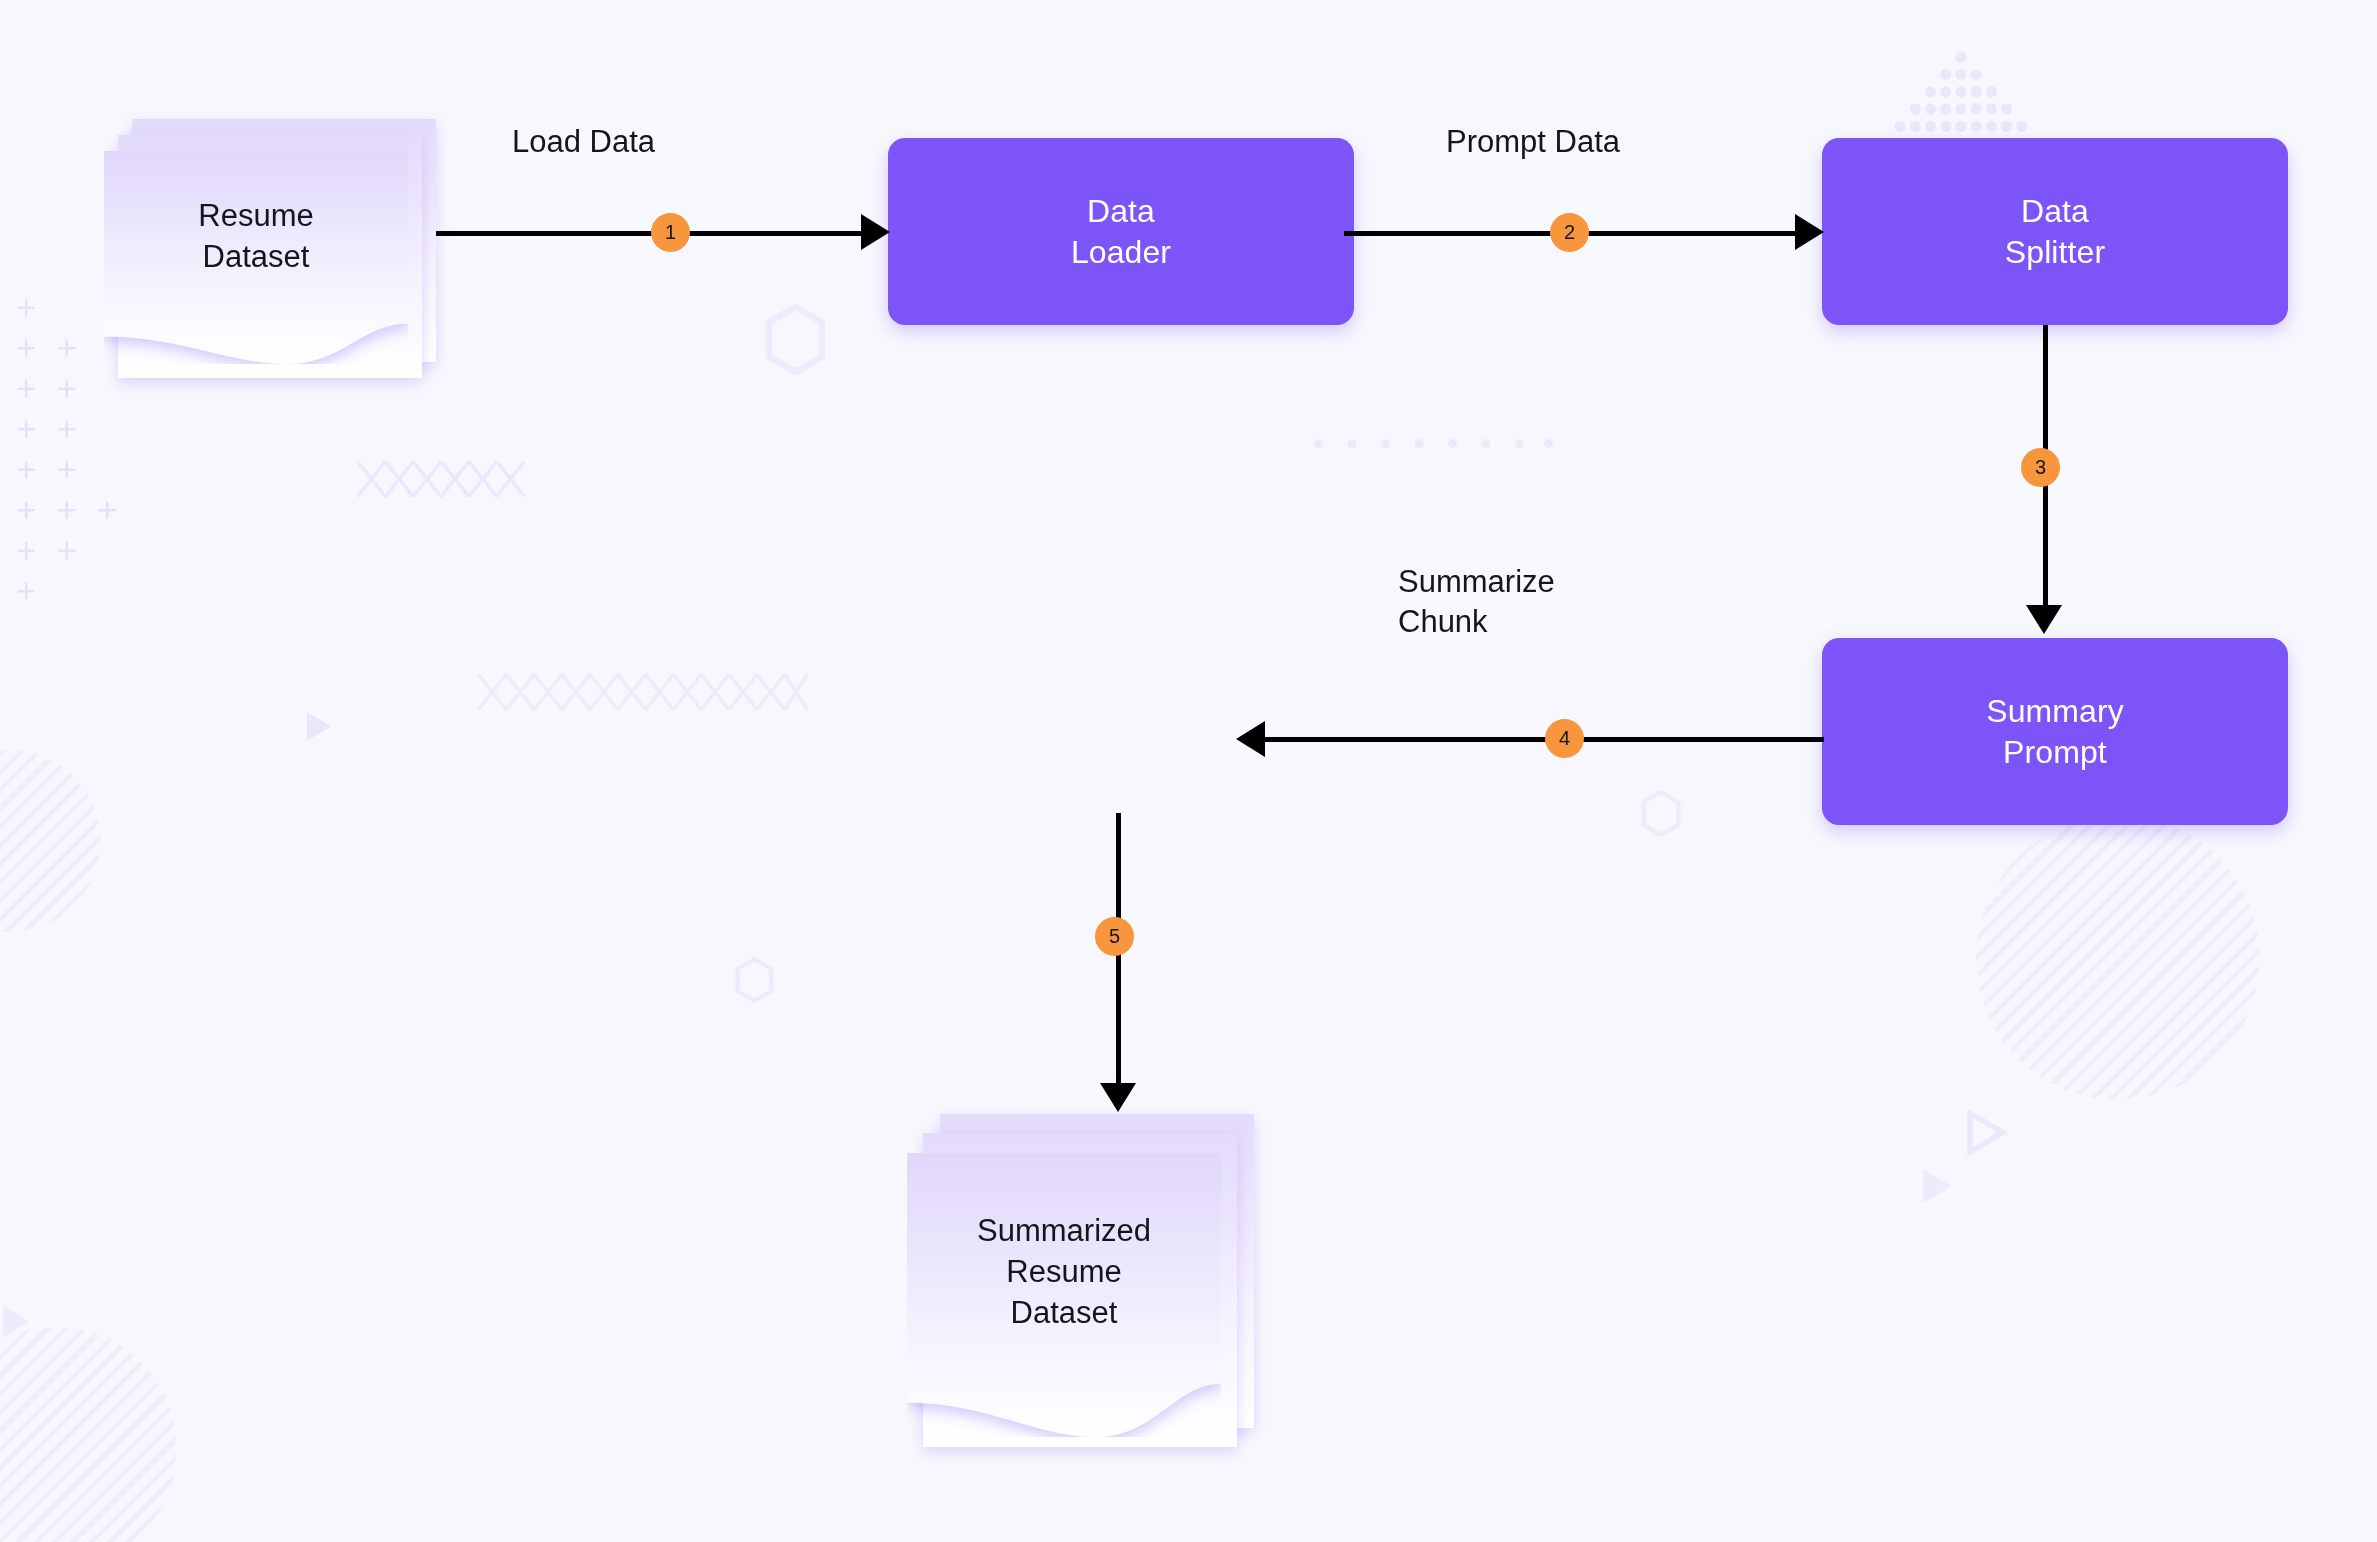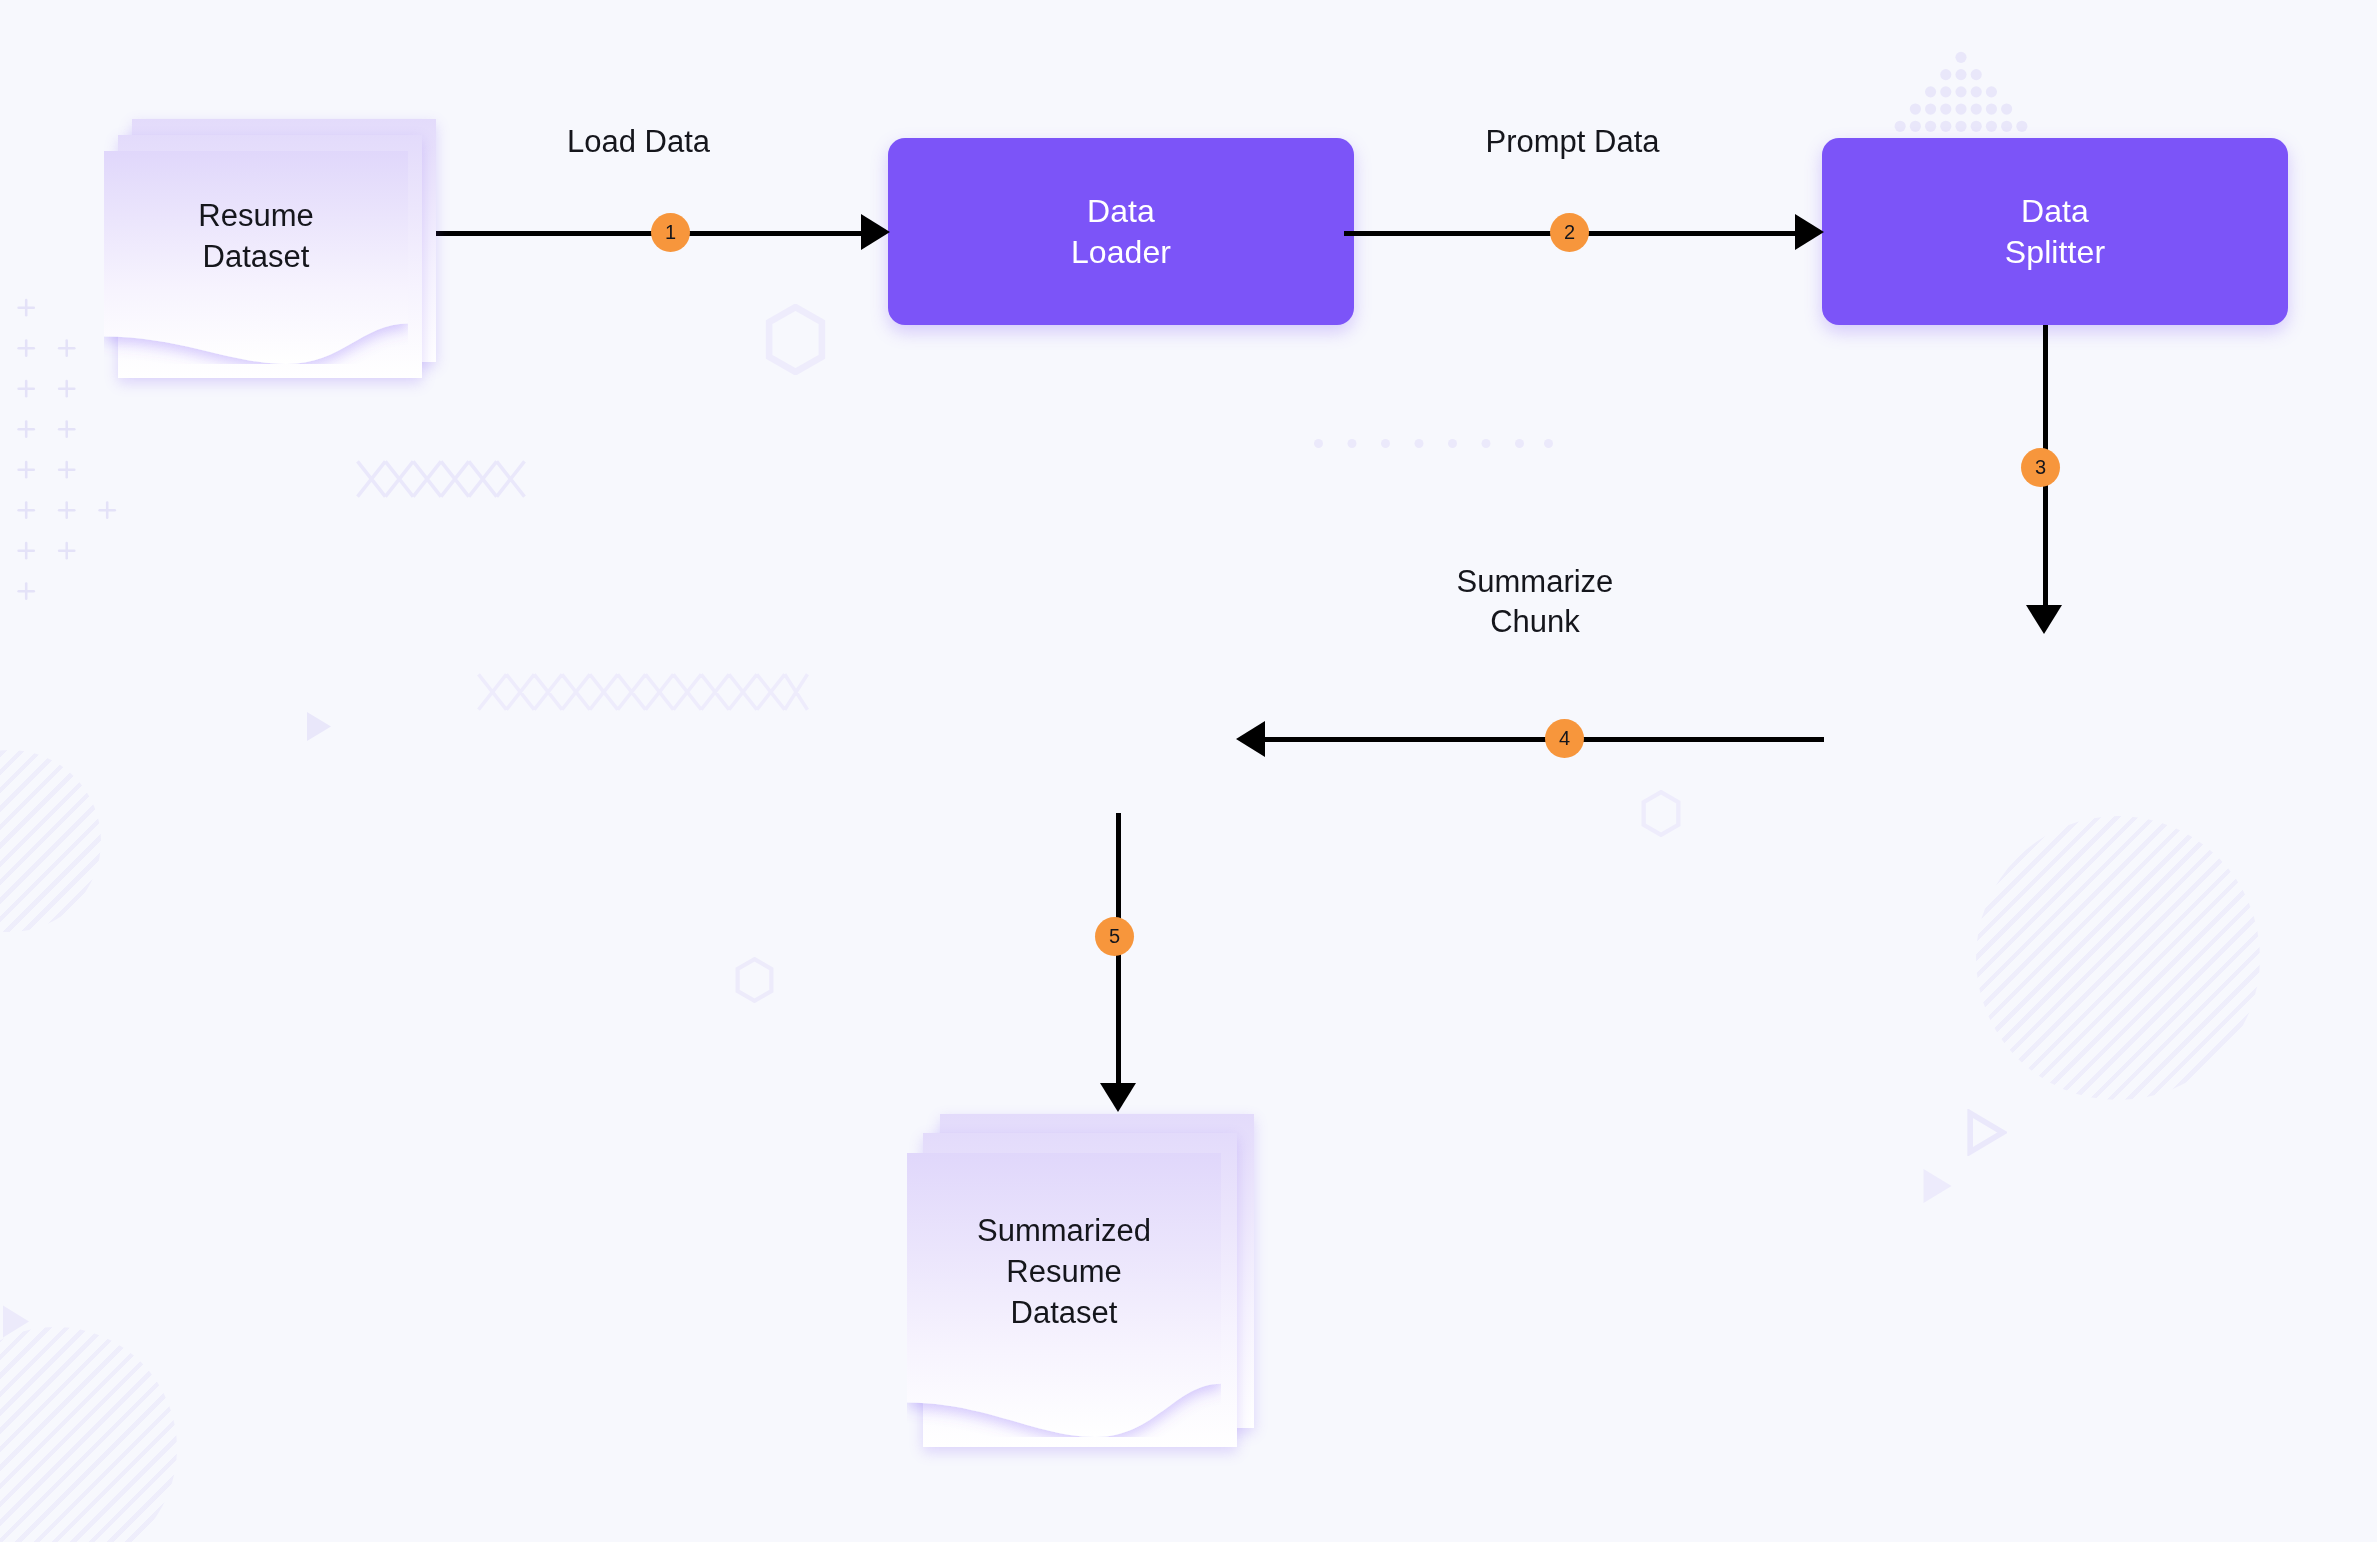--- a/index.html
+++ b/index.html
@@ -126,21 +126,20 @@
     border-left: 18px solid transparent;
     border-right: 18px solid transparent;
     border-top: 29px solid #000;
   }
 
   .edge-label {
     position: absolute;
     color: #15161c;
     font-size: 31px;
     line-height: 1.28;
-    text-align: center;
     white-space: pre-line;
   }
 
   .step-badge {
     position: absolute;
     width: 39px; height: 39px;
     border-radius: 50%;
     background: #f7963c;
     color: #15161c;
     font-size: 20px;
@@ -333,20 +332,24 @@
   <div class="node proc-box" style="left:888px; top:138px; width:466px; height:187px;">
     <span style="white-space:pre-line;">Data
 Loader</span>
   </div>
 
   <div class="node proc-box" style="left:1822px; top:138px; width:466px; height:187px;">
     <span style="white-space:pre-line;">Data
 Splitter</span>
   </div>
 
+  <div class="node proc-box" style="left:1822px; top:638px; width:466px; height:187px;">
+    <span style="white-space:pre-line;">Summary
+Prompt</span>
+  </div>
 
 
   <div class="doc-stack" style="left:907px; top:1074px; width:370px; height:395px;margin-top:40px;">
     <div class="doc-sheet back" style="left:33px; top:0px; width:314px; height:314px;"></div>
     <div class="doc-sheet mid" style="left:16px; top:19px; width:314px; height:314px;"></div>
     <svg class="doc-sheet front" style="left:0px; top:39px; width:314px; height:284px; background:none; box-shadow:none;" viewBox="0 0 620 560" preserveAspectRatio="none">
       <defs>
         <linearGradient id="docgrad2" x1="0" y1="0" x2="0" y2="1">
           <stop offset="0%" stop-color="#e0d7fb"></stop>
           <stop offset="35%" stop-color="#ebe5fc"></stop>

